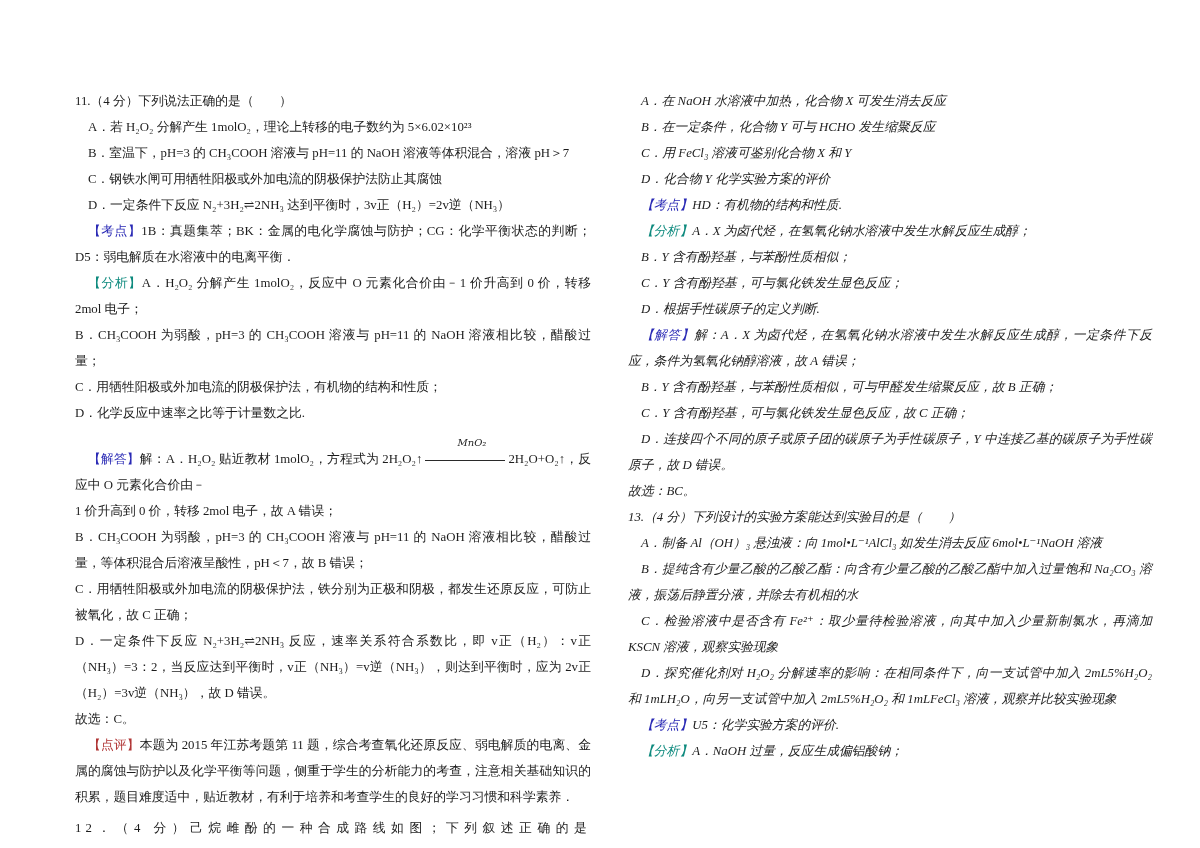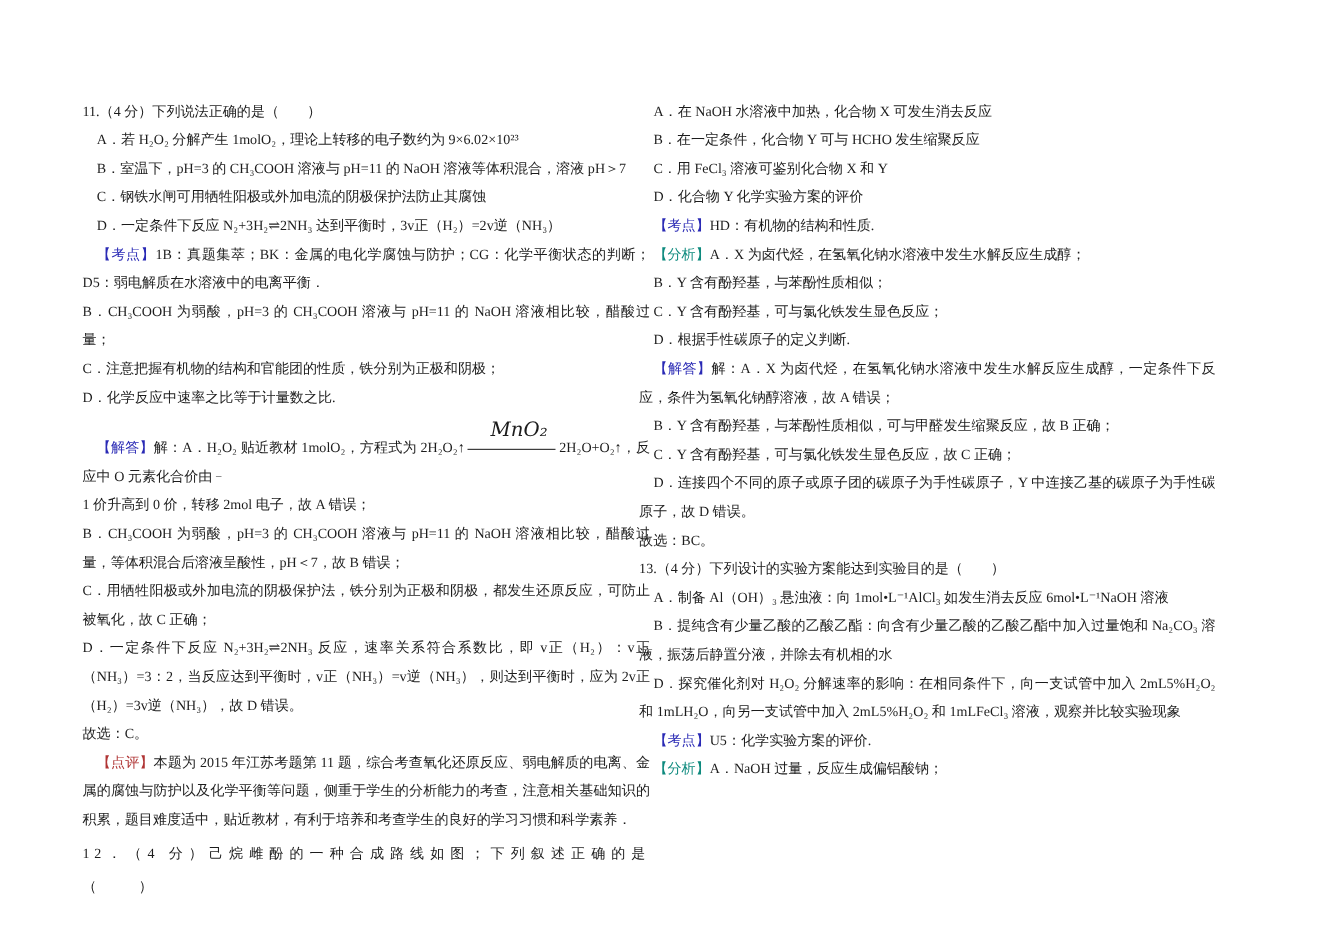--- a/index.html
+++ b/index.html
@@ -3,49 +3,50 @@
 <meta charset="utf-8">
 <style>
   html,body{margin:0;padding:0;}
   body{
     width:1200px;height:848px;background:#ffffff;overflow:hidden;position:relative;
     font-family:"Liberation Serif","DejaVu Serif",serif;
     font-size:12.8px;color:#1c1c1c;
   }
   .col{position:absolute;top:88px;}
   #col-left{left:75px;width:516px;}
-  #col-right{left:581px;width:524px;}
+  #col-right{left:628px;width:524px;font-style:italic;}
   p.blk{margin:0;line-height:26px;text-align:justify;word-break:break-word;}
   p.option{text-indent:13px;}
   p.tagged{text-indent:13px;}
   p.question{text-indent:0;}
   p.q-spaced{letter-spacing:0.33em;line-height:30px;margin-top:3px;}
   .tag{letter-spacing:0;}
   
   p.eq-line{padding-top:20px;}
   .rxn{display:inline-block;position:relative;width:86px;height:11px;vertical-align:baseline;}
   .rxn .bar{position:absolute;left:3px;right:3px;bottom:2px;border-top:1.4px solid #2a2a2a;}
   .rxn .cat{
     position:absolute;left:50%;bottom:7px;transform:translateX(-50%);
-    font-style:italic;font-size:18px;font-family:"DejaVu Serif",serif;white-space:nowrap;
+    font-style:italic;font-size:10px;font-family:"DejaVu Serif",serif;white-space:nowrap;
   }
 </style>
 </head>
 <body>
 
 <div id="col-left" class="col">
   <div id="left-blocks">
       <p class="blk question"><span>11.（4 分）下列说法正确的是（　　）</span></p>
-      <p class="blk option"><span>A．若 H₂O₂ 分解产生 1molO₂，理论上转移的电子数约为 9×6.02×10²³</span></p>
+      <p class="blk option"><span>A．若 H₂O₂ 分解产生 1molO₂，理论上转移的电子数约为 5×6.02×10²³</span></p>
       <p class="blk option"><span>B．室温下，pH=3 的 CH₃COOH 溶液与 pH=11 的 NaOH 溶液等体积混合，溶液 pH＞7</span></p>
       <p class="blk option"><span>C．钢铁水闸可用牺牲阳极或外加电流的阴极保护法防止其腐蚀</span></p>
       <p class="blk option"><span>D．一定条件下反应 N₂+3H₂⇌2NH₃ 达到平衡时，3v正（H₂）=2v逆（NH₃）</span></p>
       <p class="blk tagged"><span class="tag" style="color: rgb(42, 42, 181);">【考点】</span><span>1B：真题集萃；BK：金属的电化学腐蚀与防护；CG：化学平衡状态的判断；D5：弱电解质在水溶液中的电离平衡．</span></p>
+      <p class="blk tagged"><span class="tag" style="color: rgb(14, 138, 126);">【分析】</span><span>A．H₂O₂ 分解产生 1molO₂，反应中 O 元素化合价由﹣1 价升高到 0 价，转移 2mol 电子；</span></p>
       <p class="blk plain"><span>B．CH₃COOH 为弱酸，pH=3 的 CH₃COOH 溶液与 pH=11 的 NaOH 溶液相比较，醋酸过量；</span></p>
-      <p class="blk plain"><span>C．注意把握有机物的结构和官能团的性质，铁分别为正极和阴极；</span></p>
+      <p class="blk plain"><span>C．用牺牲阳极或外加电流的阴极保护法，有机物的结构和性质；</span></p>
       <p class="blk plain"><span>D．化学反应中速率之比等于计量数之比.</span></p>
       <p class="blk tagged eq-line"><span class="tag" style="color: rgb(42, 42, 181);">【解答】</span><span>解：A．H₂O₂ 贴近教材 1molO₂，方程式为 2H₂O₂↑</span><span class="rxn"><span class="cat">MnO₂</span><span class="bar"></span></span><span>2H₂O+O₂↑，反应中 O 元素化合价由﹣</span></p>
       <p class="blk plain"><span>1 价升高到 0 价，转移 2mol 电子，故 A 错误；</span></p>
       <p class="blk plain"><span>B．CH₃COOH 为弱酸，pH=3 的 CH₃COOH 溶液与 pH=11 的 NaOH 溶液相比较，醋酸过量，等体积混合后溶液呈酸性，pH＜7，故 B 错误；</span></p>
       <p class="blk plain"><span>C．用牺牲阳极或外加电流的阴极保护法，铁分别为正极和阴极，都发生还原反应，可防止被氧化，故 C 正确；</span></p>
       <p class="blk plain"><span>D．一定条件下反应 N₂+3H₂⇌2NH₃ 反应，速率关系符合系数比，即 v正（H₂）：v正（NH₃）=3：2，当反应达到平衡时，v正（NH₃）=v逆（NH₃），则达到平衡时，应为 2v正（H₂）=3v逆（NH₃），故 D 错误。</span></p>
       <p class="blk plain"><span>故选：C。</span></p>
       <p class="blk tagged"><span class="tag" style="color: rgb(176, 53, 53);">【点评】</span><span>本题为 2015 年江苏考题第 11 题，综合考查氧化还原反应、弱电解质的电离、金属的腐蚀与防护以及化学平衡等问题，侧重于学生的分析能力的考查，注意相关基础知识的积累，题目难度适中，贴近教材，有利于培养和考查学生的良好的学习习惯和科学素养．</span></p>
       <p class="blk q-spaced"><span>12．（4 分）己烷雌酚的一种合成路线如图；下列叙述正确的是（　　）</span></p>
     </div>
@@ -64,17 +65,18 @@
       <p class="blk option"><span>C．Y 含有酚羟基，可与氯化铁发生显色反应；</span></p>
       <p class="blk option"><span>D．根据手性碳原子的定义判断.</span></p>
       <p class="blk tagged"><span class="tag" style="color: rgb(42, 42, 181);">【解答】</span><span>解：A．X 为卤代烃，在氢氧化钠水溶液中发生水解反应生成醇，一定条件下反应，条件为氢氧化钠醇溶液，故 A 错误；</span></p>
       <p class="blk option"><span>B．Y 含有酚羟基，与苯酚性质相似，可与甲醛发生缩聚反应，故 B 正确；</span></p>
       <p class="blk option"><span>C．Y 含有酚羟基，可与氯化铁发生显色反应，故 C 正确；</span></p>
       <p class="blk option"><span>D．连接四个不同的原子或原子团的碳原子为手性碳原子，Y 中连接乙基的碳原子为手性碳原子，故 D 错误。</span></p>
       <p class="blk plain"><span>故选：BC。</span></p>
       <p class="blk question"><span>13.（4 分）下列设计的实验方案能达到实验目的是（　　）</span></p>
       <p class="blk option"><span>A．制备 Al（OH）₃ 悬浊液：向 1mol•L⁻¹AlCl₃ 如发生消去反应 6mol•L⁻¹NaOH 溶液</span></p>
       <p class="blk option"><span>B．提纯含有少量乙酸的乙酸乙酯：向含有少量乙酸的乙酸乙酯中加入过量饱和 Na₂CO₃ 溶液，振荡后静置分液，并除去有机相的水</span></p>
+      <p class="blk option"><span>C．检验溶液中是否含有 Fe²⁺：取少量待检验溶液，向其中加入少量新制氯水，再滴加 KSCN 溶液，观察实验现象</span></p>
       <p class="blk option"><span>D．探究催化剂对 H₂O₂ 分解速率的影响：在相同条件下，向一支试管中加入 2mL5%H₂O₂ 和 1mLH₂O，向另一支试管中加入 2mL5%H₂O₂ 和 1mLFeCl₃ 溶液，观察并比较实验现象</span></p>
       <p class="blk tagged"><span class="tag" style="color: rgb(42, 42, 181);">【考点】</span><span>U5：化学实验方案的评价.</span></p>
       <p class="blk tagged"><span class="tag" style="color: rgb(14, 138, 126);">【分析】</span><span>A．NaOH 过量，反应生成偏铝酸钠；</span></p>
     </div>
 </div>
 
 </body></html>

